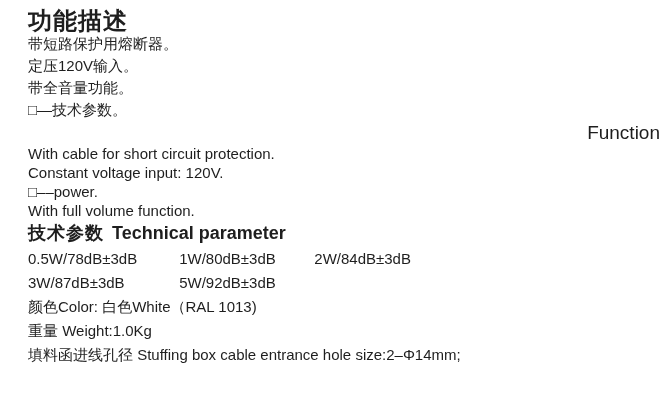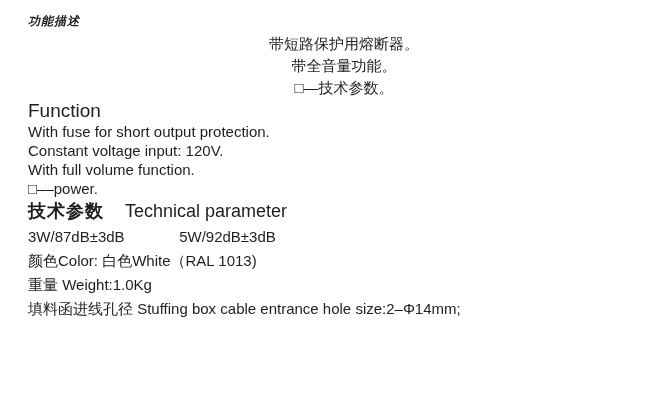--- a/index.html
+++ b/index.html
@@ -11,87 +11,92 @@
     height: 410px;
     background: #ffffff;
     color: #1e1e1e;
     font-family: "Liberation Sans", "DejaVu Sans", sans-serif;
     overflow: hidden;
   }
   .doc {
     padding: 9px 0 0 28px;
   }
   .h-zh {
-    font-size: 12px;
+    font-size: 24px;
     line-height: 24px;
     font-weight: bold;
     letter-spacing: 1px;
-    font-style: italic;
   }
   .line-zh {
     font-size: 15px;
     line-height: 22px;
-    text-align: center;
   }
   .h-en {
     font-size: 19px;
     line-height: 23px;
     font-weight: normal;
+    text-align: right;
   }
   .line-en {
     font-size: 15px;
     line-height: 19px;
   }
   .h-tech {
     font-size: 18px;
     line-height: 26px;
   }
   .h-tech .zh-part {
     font-weight: bold;
     letter-spacing: 1px;
     font-family: Liberation Mono, monospace;
   }
   .h-tech .en-part {
-    font-weight: normal;
-    margin-left: 21px;
+    font-weight: bold;
+    margin-left: 8px;
   }
   .line-tech {
     font-size: 15px;
     line-height: 24px;
     white-space: nowrap;
   }
   .power-row .pcol {
     display: inline-block;
   }
   .power-row .w1 { width: 147px; }
   .power-row .w2 { width: 131px; }
 </style>
 </head>
 <body>
 
 <div class="doc">
 
   <div class="h-zh">功能描述</div>
 
   <div class="line-zh">带短路保护用熔断器。</div>
+  <div class="line-zh">定压120V输入。</div>
   <div class="line-zh">带全音量功能。</div>
   <div class="line-zh">□—技术参数。</div>
 
   <div class="h-en">Function</div>
 
-  <div class="line-en">With fuse for short output protection.</div>
+  <div class="line-en">With cable for short circuit protection.</div>
   <div class="line-en">Constant voltage input: 120V.</div>
+  <div class="line-en">□––power.</div>
   <div class="line-en">With full volume function.</div>
-  <div class="line-en">□––power.</div>
 
   <div class="h-tech">
     <span class="zh-part">技术参数</span><span class="en-part">Technical parameter</span>
   </div>
 
 
+  <div class="line-tech power-row">
+    <span class="pcol w1">0.5W/78dB±3dB</span>
+    <span class="pcol w2">1W/80dB±3dB</span>
+    <span class="pcol">2W/84dB±3dB</span>
+  </div>
 
   <div class="line-tech power-row">
     <span class="pcol w1">3W/87dB±3dB</span>
     <span class="pcol">5W/92dB±3dB</span>
   </div>
 
   <div class="line-tech">颜色Color: 白色White（RAL 1013)</div>
   <div class="line-tech">重量 Weight:1.0Kg</div>
   <div class="line-tech">填料函进线孔径 Stuffing box cable entrance hole size:2–Φ14mm;</div>
 

